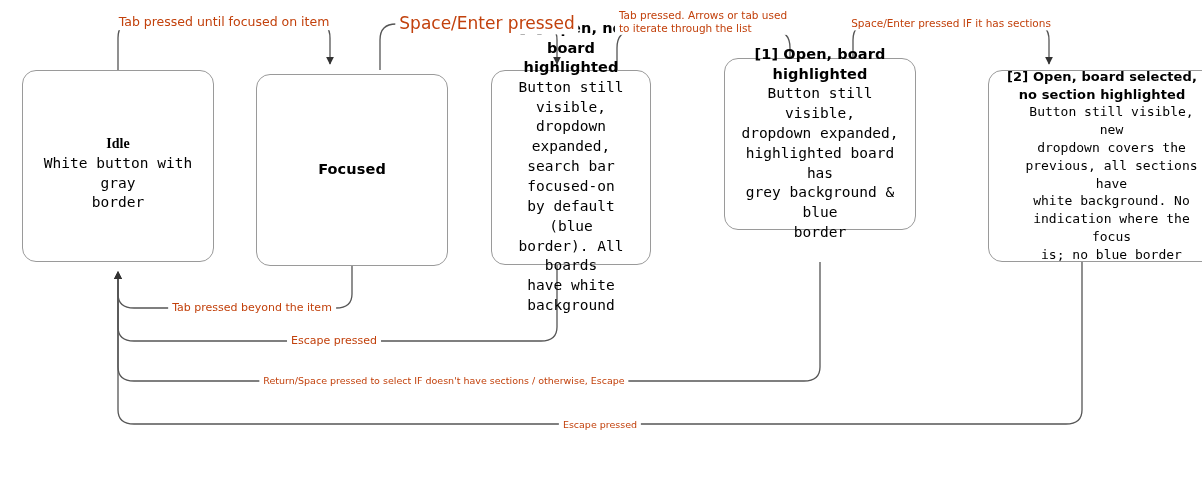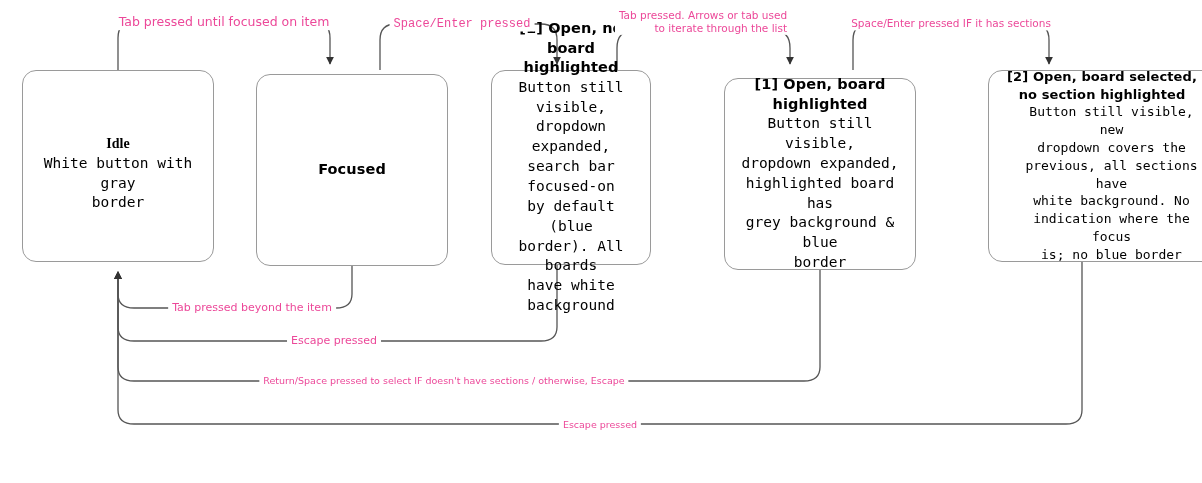--- a/index.html
+++ b/index.html
@@ -53,23 +53,23 @@
     white-space: pre-line;
   }
   .node-title.mono-ish {
     font-family: Liberation Serif, serif;
     font-size: 14px;
     margin-top: 16px;
   }
   .edge-label {
     position: absolute;
     font-family: "DejaVu Sans", sans-serif;
-    color: #ec4899;
+    color: #c2410c;
     background: #ffffff;
-    text-align: right;
+    text-align: left;
     white-space: pre-line;
     padding: 0 4px;
     transform: translate(-50%, -50%);
     line-height: 1.25;
   }
 </style>
 </head>
 <body>
 
 <div id="canvas">
@@ -114,21 +114,21 @@
     <div class="node-title">[1] Open, no board
 highlighted</div>
     <div class="node-body">Button still visible,
 dropdown expanded,
 search bar focused-on
 by default (blue
 border). All boards
 have white background</div>
   </div>
 
-  <div class="node" style="left:724px; top:78px; width:192px; height:192px;">
+  <div class="node" style="left:724px; top:58px; width:192px; height:172px;">
     <div class="node-title">[1] Open, board
 highlighted</div>
     <div class="node-body">Button still visible,
 dropdown expanded,
 highlighted board has
 grey background &amp; blue
 border</div>
   </div>
 
   <div class="node" style="left:988px; top:70px; width:228px; height:192px;">
@@ -137,21 +137,21 @@
     <div class="node-body" style="font-size:13px;margin-left:19px;">Button still visible, new
 dropdown covers the
 previous, all sections have
 white background. No
 indication where the focus
 is; no blue border</div>
   </div>
 
   <div class="edge-label" style="left:224px; top:22px; font-size:12.5px;">Tab pressed until focused on item</div>
 
-  <div class="edge-label" style="left:462px; top:24px; font-size:12px;font-family:Liberation Mono, monospace;">Space/Enter pressed</div>
+  <div class="edge-label" style="left:487px; top:24px; font-size:17px;">Space/Enter pressed</div>
 
   <div class="edge-label" style="left:703px; top:22px; font-size:10.5px;">Tab pressed. Arrows or tab used
 to iterate through the list</div>
 
   <div class="edge-label" style="left:951px; top:24px; font-size:10.5px;">Space/Enter pressed IF it has sections</div>
 
   <div class="edge-label" style="left:232px; top:308px; font-size:11px;margin-left:20px;">Tab pressed beyond the item</div>
 
   <div class="edge-label" style="left:334px; top:341px; font-size:11px;">Escape pressed</div>
 

